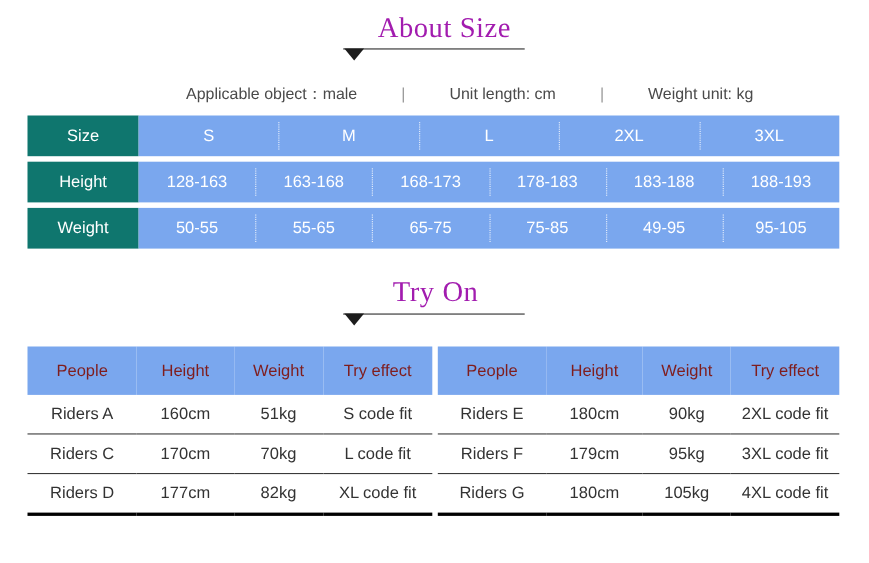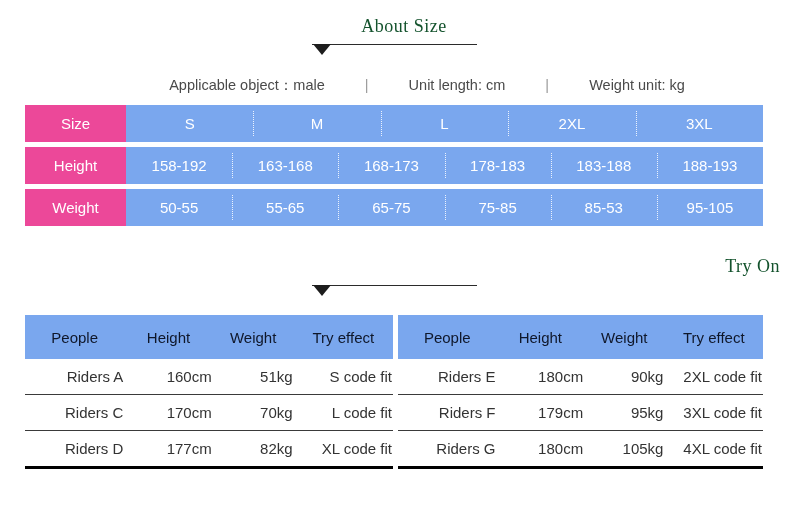--- a/index.html
+++ b/index.html
@@ -16,22 +16,22 @@
     position: relative;
   }
 
   
   .section-title {
     position: relative;
     text-align: center;
   }
   .section-title .title-text {
     font-family: "Liberation Serif", serif;
-    font-size: 18px;
-    color: #14532d;
+    font-size: 26px;
+    color: #a21caf;
     letter-spacing: 0.5px;
     display: inline-block;
     line-height: 28px;
   }
   .title-rule {
     position: absolute;
     height: 1px;
     background: #2b2b2b;
     left: 312px;
     width: 165px;
@@ -44,21 +44,21 @@
     border-right: 9px solid transparent;
     border-top: 11px solid #1d1d1d;
     left: 313px;
   }
 
   #about-size-title { position: absolute; left: 0; top: 12px; width: 790px; }
   #about-size-title .title-text { margin-left: 18px; }
   #about-size-rule  { top: 44px; }
   #about-size-caret { top: 44px; }
 
-  #try-on-title { position: absolute; left: 0; top: 252px; width: 780px; text-align: right; }
+  #try-on-title { position: absolute; left: 0; top: 252px; width: 780px; }
   #try-on-title .title-text { margin-left: 12px; }
   #try-on-rule  { top: 285px; }
   #try-on-caret { top: 285px; }
 
   
   #meta-row {
     position: absolute;
     top: 76px;
     left: 0;
     width: 790px;
@@ -83,21 +83,21 @@
   }
   .size-row {
     display: flex;
     height: 37px;
     margin-bottom: 5px;
   }
   .size-row:last-child { margin-bottom: 0; }
   .size-head-cell {
     width: 101px;
     flex: 0 0 101px;
-    background: #ec4899;
+    background: #0f766e;
     color: #ffffff;
     font-size: 15px;
     display: flex;
     align-items: center;
     justify-content: center;
   }
   .size-cells {
     flex: 1 1 auto;
     display: flex;
     background: #7aa7ee;
@@ -125,32 +125,32 @@
     position: absolute;
     top: 315px;
     border-collapse: collapse;
     table-layout: fixed;
   }
   #tryon-table-left  { left: 25px;  width: 368px; }
   #tryon-table-right { left: 398px; width: 365px; }
 
   .tryon-table th {
     background: #7aa7ee;
-    color: #0f172a;
+    color: #7f1d1d;
     font-size: 15px;
     font-weight: normal;
     height: 42px;
     text-align: center;
     border: none;
   }
   .tryon-table td {
     font-size: 15px;
     color: #333333;
     height: 33px;
-    text-align: right;
+    text-align: center;
     border-bottom: 1px solid #3a3a3a;
     border-top: none;
     border-left: none;
     border-right: none;
   }
   .tryon-table tbody tr:last-child td { border-bottom: 3px solid #000000; }
 
   .col-people  { width: 27%; }
   .col-height  { width: 24%; }
   .col-weight  { width: 22%; }
@@ -182,37 +182,37 @@
       <div class="size-cell">M</div>
       <div class="size-cell">L</div>
       <div class="size-cell">2XL</div>
       <div class="size-cell">3XL</div>
     </div>
   </div>
 
   <div class="size-row">
     <div class="size-head-cell">Height</div>
     <div class="size-cells">
-      <div class="size-cell">158-192</div>
+      <div class="size-cell">128-163</div>
       <div class="size-cell">163-168</div>
       <div class="size-cell">168-173</div>
       <div class="size-cell">178-183</div>
       <div class="size-cell">183-188</div>
       <div class="size-cell">188-193</div>
     </div>
   </div>
 
   <div class="size-row">
     <div class="size-head-cell">Weight</div>
     <div class="size-cells">
       <div class="size-cell">50-55</div>
       <div class="size-cell">55-65</div>
       <div class="size-cell">65-75</div>
       <div class="size-cell">75-85</div>
-      <div class="size-cell">85-53</div>
+      <div class="size-cell">49-95</div>
       <div class="size-cell">95-105</div>
     </div>
   </div>
 
 </div>
 
 <div id="try-on-title" class="section-title">
   <span class="title-text">Try On</span>
 </div>
 <div id="try-on-rule" class="title-rule"></div>

